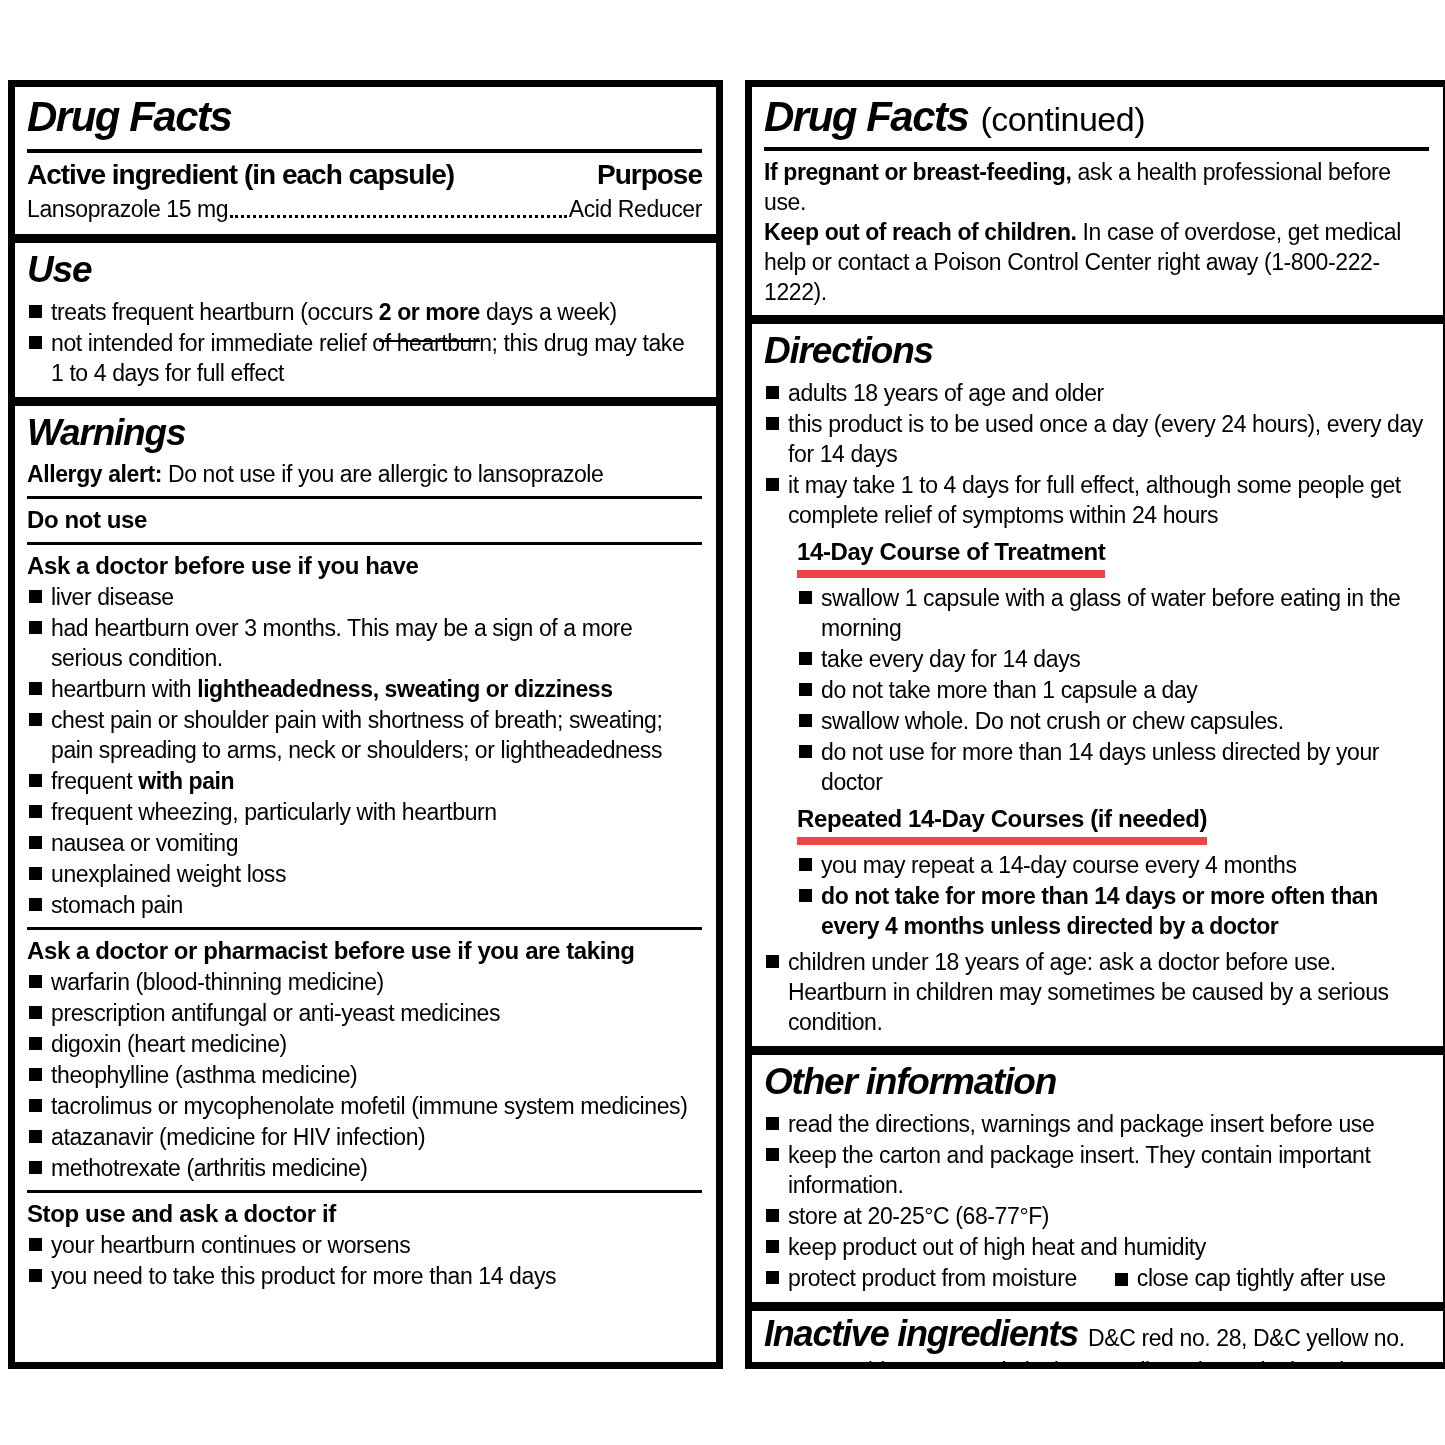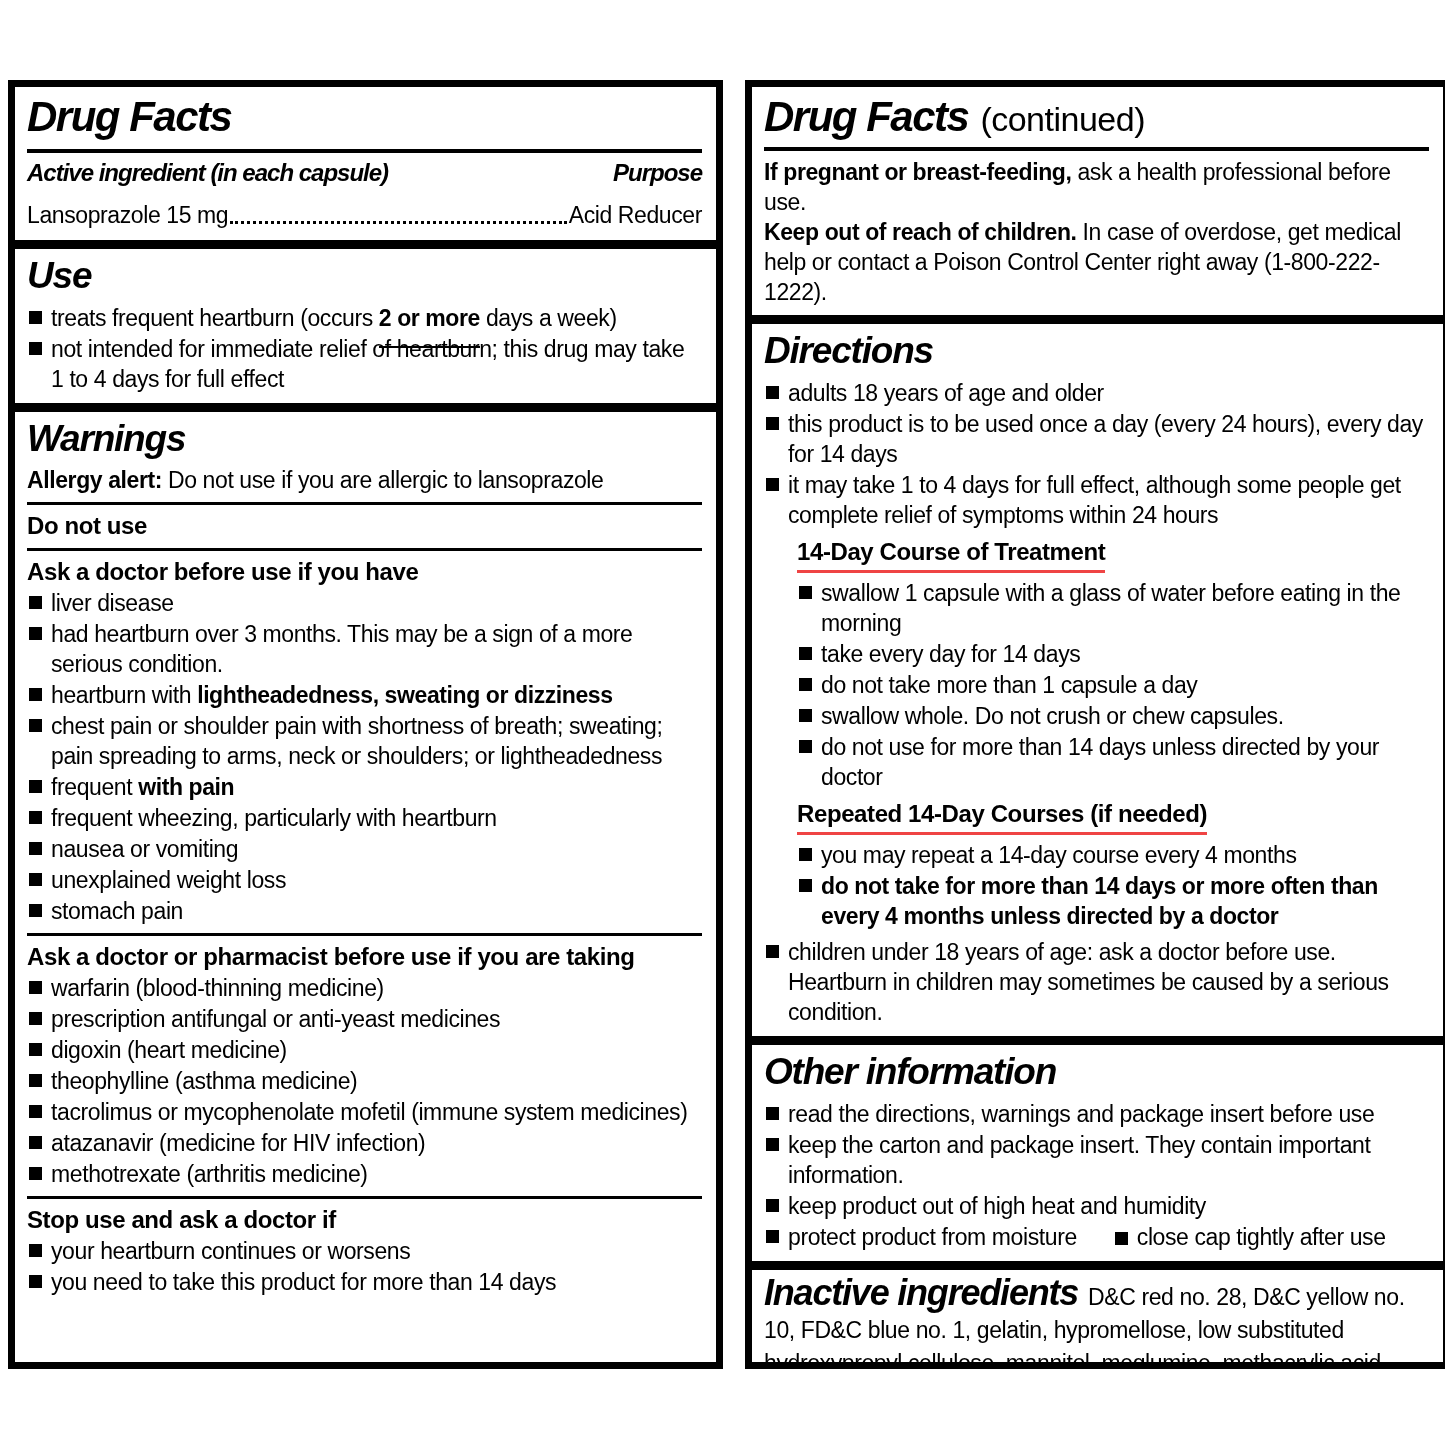--- a/index.html
+++ b/index.html
@@ -13,39 +13,39 @@
   .sec{padding:4px 14px 8px 12px;}
   .grow{flex:1 1 auto;}
 
   .dftitle{font-size:42px;font-weight:bold;font-style:italic;letter-spacing:-1.5px;padding:2px 0 8px;}
   .cont-row{display:flex;align-items:baseline;gap:12px;padding:2px 0 6px;}
   .cont-suffix{font-size:34px;font-weight:normal;font-style:normal;letter-spacing:-0.5px;}
   .title-rule{border-top:4px solid #000;margin:0 0 6px;}
   .rule{border-top:3px solid #000;margin:7px 0 5px;}
 
   .hdr-row{display:flex;justify-content:space-between;align-items:baseline;}
-  .h2i{font-size:24px;font-weight:bold;font-style:italic;letter-spacing:-1px;}
-  .leader-row{display:flex;align-items:baseline;font-size:23px;letter-spacing:-0.4px;line-height:30px;margin:13px 0 2px;}
+  .h2i{font-size:28px;font-weight:bold;letter-spacing:-1px;}
+  .leader-row{display:flex;align-items:baseline;font-size:23px;letter-spacing:-0.4px;line-height:30px;margin:3px 0 2px;}
   .leader{flex:1 1 auto;border-bottom:3px dotted #000;margin:0 2px 6px;align-self:flex-end;}
 
   .sectitle{font-size:37px;font-weight:bold;font-style:italic;letter-spacing:-1.2px;padding:2px 0 5px;}
   .para{margin:0;font-size:23px;line-height:30px;letter-spacing:-0.4px;}
   .subhead{font-size:24px;font-weight:bold;line-height:31px;letter-spacing:-0.4px;margin-top:1px;}
   .b{font-weight:bold;}
   .u{border-bottom:2px solid #000;padding-bottom:15px;}
 
   .list{margin:0;}
   .item{position:relative;display:flex;font-size:23px;line-height:30px;letter-spacing:-0.4px;margin:1px 0;}
   .item .sq{flex:0 0 13px;width:13px;height:13px;background:#000;margin:8px 9px 0 2px;}
   .item .bt{flex:1 1 auto;}
   .item.ind{margin-left:33px;}
   .isq{display:inline-block;width:13px;height:13px;background:#000;margin:0 9px 0 38px;}
 
   .dsubhead{margin:7px 0 5px 33px;font-size:24px;font-weight:bold;letter-spacing:-0.4px;line-height:30px;}
-  .dsubhead .us{display:inline-block;border-bottom:3px solid #ef4444;padding-bottom:3px;}
+  .dsubhead .us{display:inline-block;border-bottom:8px solid #ef4444;padding-bottom:3px;}
 
   .ititle{font-size:36px;font-weight:bold;font-style:italic;letter-spacing:-1.2px;margin-right:10px;line-height:34px;}
   .inactive-para{margin:2px 0 0;font-size:23px;line-height:33px;letter-spacing:-0.4px;}
 </style>
 </head>
 <body>
 
 <div class="page">
   <div class="cols">
 
@@ -259,20 +259,24 @@
             <div class="item">
               <span class="sq"></span>
               <span class="bt"><span>read the directions, warnings and package insert before use</span></span>
             </div>
             <div class="item">
               <span class="sq"></span>
               <span class="bt"><span>keep the carton and package insert. They contain important information.</span></span>
             </div>
             <div class="item">
               <span class="sq"></span>
+              <span class="bt"><span>store at 20-25°C (68-77°F)</span></span>
+            </div>
+            <div class="item">
+              <span class="sq"></span>
               <span class="bt"><span>keep product out of high heat and humidity</span></span>
             </div>
             <div class="item">
               <span class="sq"></span>
               <span class="bt"><span>protect product from moisture</span><span class="isq"></span><span>close cap tightly after use</span></span>
             </div>
           </div>
       </div>
 
       <div class="bar"></div>

